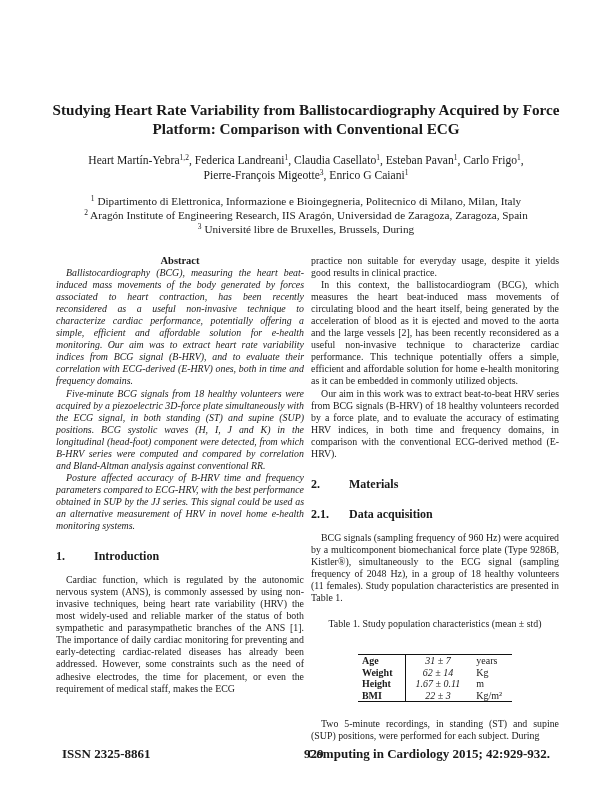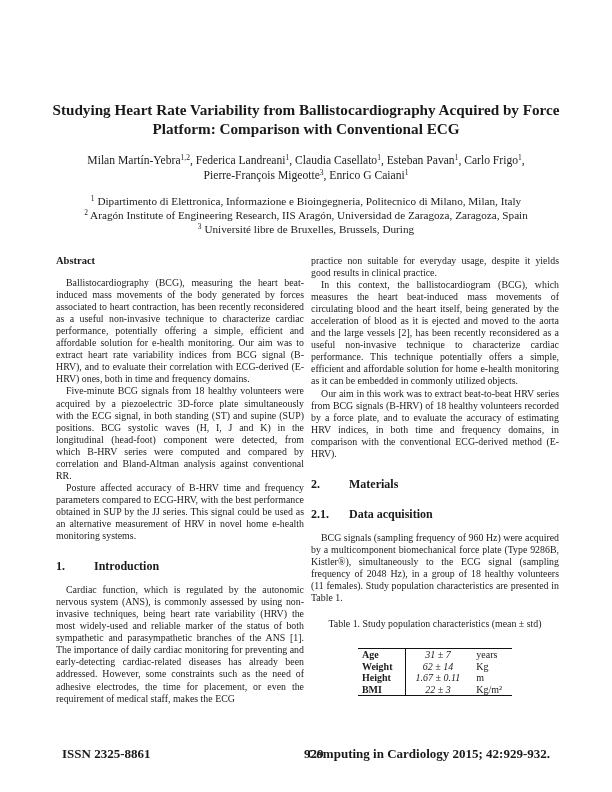--- a/index.html
+++ b/index.html
@@ -8,45 +8,45 @@
   .title { position: absolute; left: 50px; top: 100px; width: 512px; text-align: center;
            font-weight: bold; font-size: 15.2px; line-height: 19px; }
   .authors { position: absolute; left: 40px; top: 153px; width: 532px; text-align: center;
              font-size: 11.6px; line-height: 15px; }
   .affils { position: absolute; left: 40px; top: 194px; width: 532px; text-align: center;
             font-size: 11.2px; line-height: 14px; }
   sup { font-size: 7.5px; vertical-align: 4px; line-height: 0; }
   .col { position: absolute; width: 248px; font-size: 9.9px; line-height: 12.05px; text-align: justify; }
   .col-left { left: 56px; top: 255px; }
   .col-right { left: 311px; top: 255px; }
-  .abs-head { text-align: left; font-weight: bold; font-size: 10.5px; margin-bottom: 10px; }
-  .abs p { margin: 0; text-indent: 10px; }
+  .abs-head { text-align: center; font-weight: bold; font-size: 10.5px; margin-bottom: 0; }
+  .abs p { font-style: italic; margin: 0; text-indent: 10px; }
   .col p { margin: 0; text-indent: 10px; }
   .col p.noindent { text-indent: 0; }
   .sec { font-weight: bold; font-size: 12px; margin: 18px 0 12px 0; display: flex; }
   .sec .num { width: 38px; }
-  .tbl-cap { text-align: center; font-size: 9.9px; margin: 14px 0 18px 0; }
+  .tbl-cap { text-align: center; font-size: 9.9px; margin: 14px 0 24px 0; }
   table.pop { margin: 0 auto 0 auto; border-collapse: collapse; font-size: 10px; line-height: 11.5px;
               border-top: 1px solid #111; border-bottom: 1px solid #111; }
   table.pop td { padding: 0 4px; }
   table.pop td.k { font-weight: bold; border-right: 1px solid #111; padding-right: 12px; margin-top: 32px; }
   table.pop td.v { text-align: center; padding: 0 10px; font-style: italic; }
   table.pop td.u { padding-left: 6px; padding-right: 10px; }
   .footer { position: absolute; top: 746px; font-size: 13px; font-weight: bold; }
   .f-left { left: 62px; }
   .f-mid { left: 296px; margin-left: 8px; }
   .f-right { right: 62px; }
 </style>
 </head>
 <body>
 
 <div class="title">Studying Heart Rate Variability from Ballistocardiography Acquired by Force Platform: Comparison with Conventional ECG</div>
 
 <div class="authors">
-  <span><span>Milan Martín-Yebra</span><sup>1,2</sup><span>, </span></span>
+  <span><span>Heart Martín-Yebra</span><sup>1,2</sup><span>, </span></span>
   <span><span>Federica Landreani</span><sup>1</sup><span>, </span></span>
   <span><span>Claudia Casellato</span><sup>1</sup><span>, </span></span>
   <span><span>Esteban Pavan</span><sup>1</sup><span>, </span></span>
   <span><span>Carlo Frigo</span><sup>1</sup><span>,</span></span><br>
   <span><span>Pierre-François Migeotte</span><sup>3</sup><span>, </span></span>
   <span><span>Enrico G Caiani</span><sup>1</sup></span>
 </div>
 
 <div class="affils">
   <div><sup>1</sup> <span>Dipartimento di Elettronica, Informazione e Bioingegneria, Politecnico di Milano, Milan, Italy</span></div>
@@ -99,17 +99,18 @@
           <td class="v">1.67 ± 0.11</td>
           <td class="u">m</td>
         </tr>
     <tr>
           <td class="k">BMI</td>
           <td class="v">22 ± 3</td>
           <td class="u">Kg/m²</td>
         </tr>
   </tbody>
     </table>
+  <p style="margin-top:16px">Two 5-minute recordings, in standing (ST) and supine (SUP) positions, were performed for each subject. During</p>
 </div>
 
 <div class="footer f-left">ISSN 2325-8861</div>
 <div class="footer f-mid">929</div>
 <div class="footer f-right">Computing in Cardiology 2015; 42:929-932.</div>
 
 </body></html>

